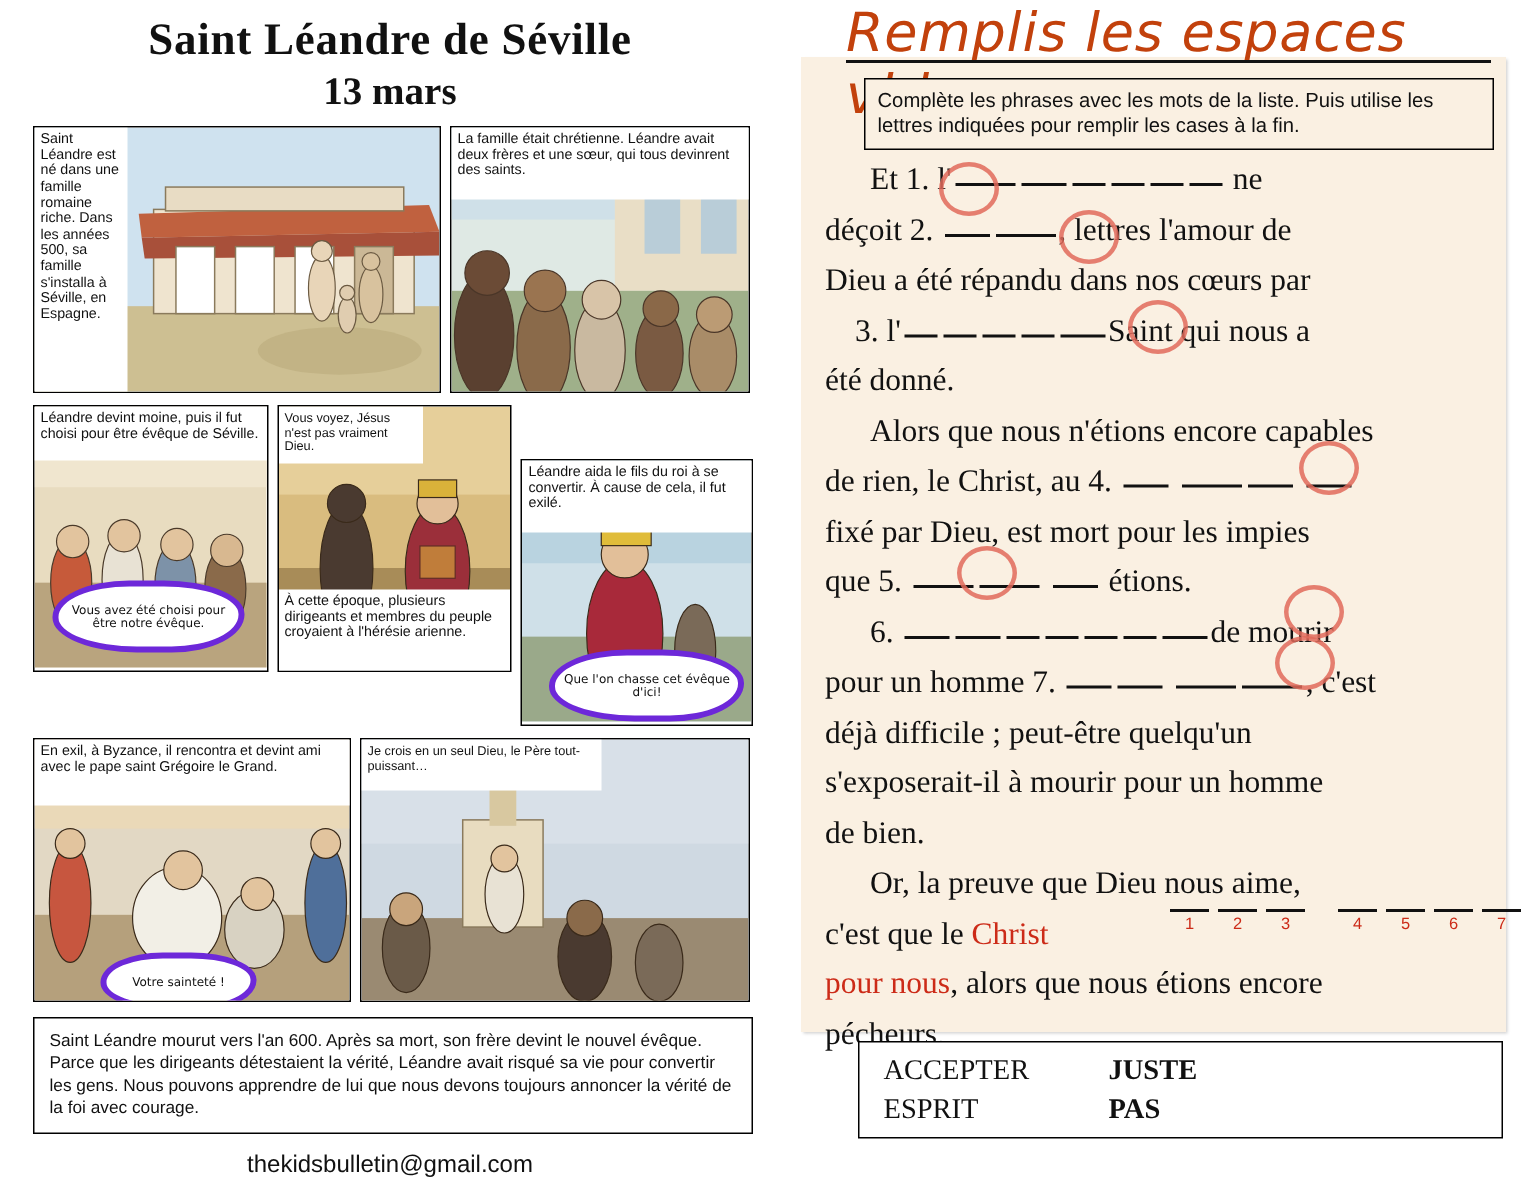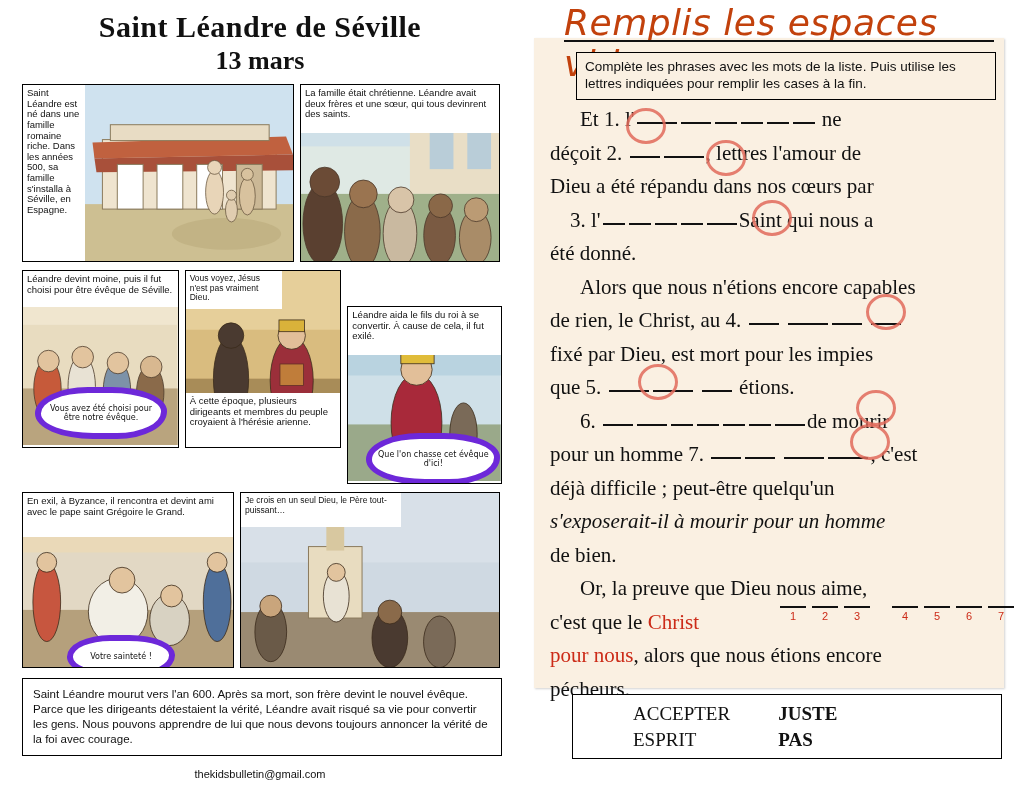--- a/index.html
+++ b/index.html
@@ -76,21 +76,21 @@
   .art {
     position: absolute;
     inset: 0;
     z-index: 0;
   }
 
   
   .bubble {
     position: absolute;
     background: #fff;
-    border: 6px solid #6d28d9;
+    border: 4px solid #6d28d9;
     border-radius: 40% 42% 38% 44% / 50% 46% 52% 48%;
     font-family: "DejaVu Sans", sans-serif;
     font-size: 8px;
     line-height: 1.15;
     color: #111;
     padding: 11px 5px;
     z-index: 6;
     text-align: center;
   }
 
@@ -98,21 +98,21 @@
   .summary {
     margin: 10px 18px 0 22px;
     border: 1px solid #000;
     padding: 8px 10px;
     font-size: 11.5px;
     line-height: 1.3;
     color: #111;
   }
   .credit {
     text-align: center;
-    font-size: 11px;
+    font-size: 16px;
     color: #111;
     margin-top: 12px;
   }
 
   
   .right-col {
     position: absolute;
     left: 528px; top: 0;
     width: 496px;
     height: 791px;
@@ -213,21 +213,21 @@
     box-sizing: border-box;
   }
   .wb-row {
     display: flex;
     font-family: "Liberation Serif", serif;
     font-size: 19px;
     color: #111;
     line-height: 1.35;
     padding-left: 16px;
   }
-  .wb-c1 { width: 150px; margin-left: 44px; }
+  .wb-c1 { width: 150px; }
   .wb-c2 { width: 110px; font-weight: bold; }
   .wb-c3 { width: 120px; }
 </style>
 </head>
 <body>
 
 <div class="page">
 
   <div class="left-col">
 
@@ -433,21 +433,21 @@
       </p>
       <p style="text-indent:30px;">
         <span>6.</span> <span class="blank w3"></span><span class="blank w3"></span><span class="blank"></span><span class="blank"></span><span class="blank"></span><span class="blank"></span><span class="blank w3"></span><span>de mourir</span>
       </p>
       <p style="text-indent:0;">
         <span>pour un homme 7.</span> <span class="blank w3"></span><span class="blank w3"></span> <span class="blank w4"></span><span class="blank w4"></span><span>, c'est</span>
       </p>
       <p style="text-indent:0;">
         <span>déjà difficile ; peut-être quelqu'un</span>
       </p>
-      <p style="text-indent:0;font-style:italic;">
+      <p style="text-indent:0;">
         <span>s'exposerait-il à mourir pour un homme</span>
       </p>
       <p style="text-indent:0;">
         <span>de bien.</span>
       </p>
       <p style="text-indent:30px;">
         <span>Or, la preuve que Dieu nous aime,</span>
       </p>
       <p style="text-indent:0;">
         <span>c'est que le</span>

